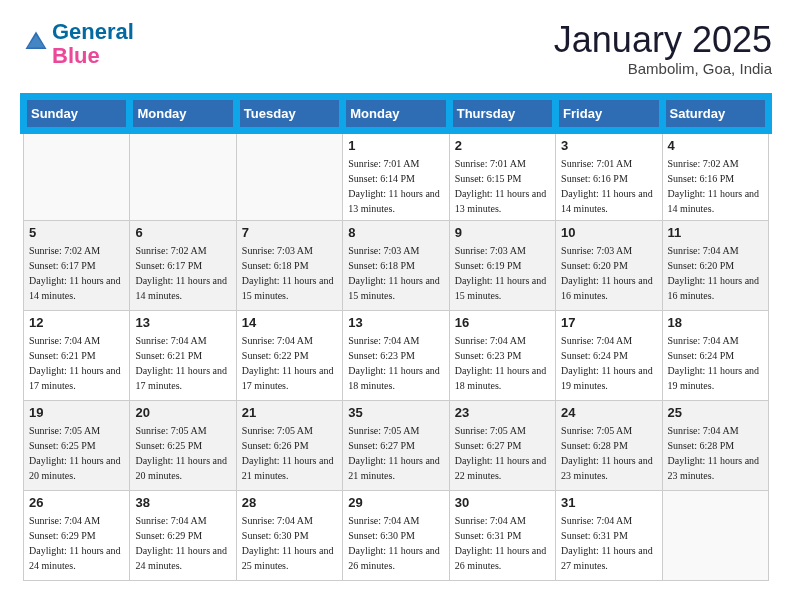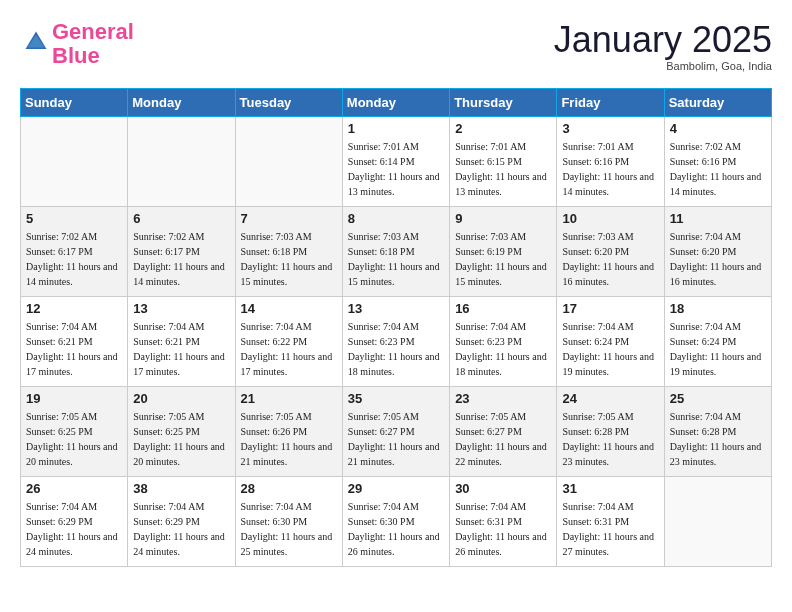--- a/index.html
+++ b/index.html
@@ -20,54 +20,54 @@
       display: flex;
       align-items: center;
     }
     .logo-text {
       font-size: 22px;
       font-weight: bold;
       color: #1a1a2e;
       line-height: 1.1;
     }
     .logo-text span {
-      color: #ec4899;
+      color: #0369a1;
     }
     .logo-icon {
       width: 28px;
       height: 28px;
       margin-left: 2px;
       margin-right: 2px;
     }
     .title-block {
       text-align: right;
     }
     .month-title {
       font-size: 36px;
       font-weight: normal;
       color: #1a1a2e;
       line-height: 1.1;
     }
     .subtitle {
-      font-size: 11px;
+      font-size: 15px;
       color: #444;
     }
     table {
       width: 100%;
       border-collapse: collapse;
       table-layout: fixed;
     }
     thead th {
       background: #2e6db4;
       color: #fff;
       font-size: 13px;
       font-weight: bold;
       padding: 6px 4px;
       text-align: left;
-      border: 1px solid #0ea5e9;
+      border: 7px solid #0ea5e9;
     }
     tbody td {
       vertical-align: top;
       border: 1px solid #ccc;
       padding: 4px 5px;
       font-size: 10.5px;
       color: #222;
       height: 90px;
       background: #fff;
     }

